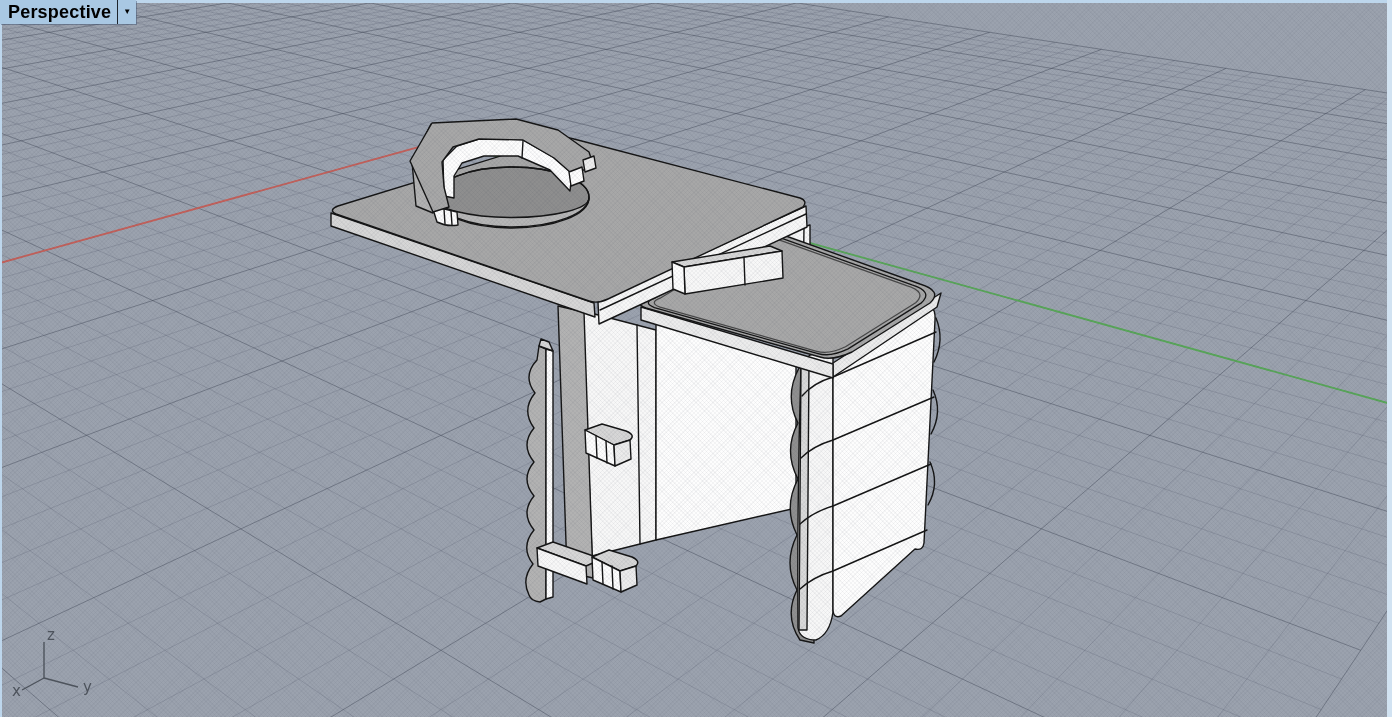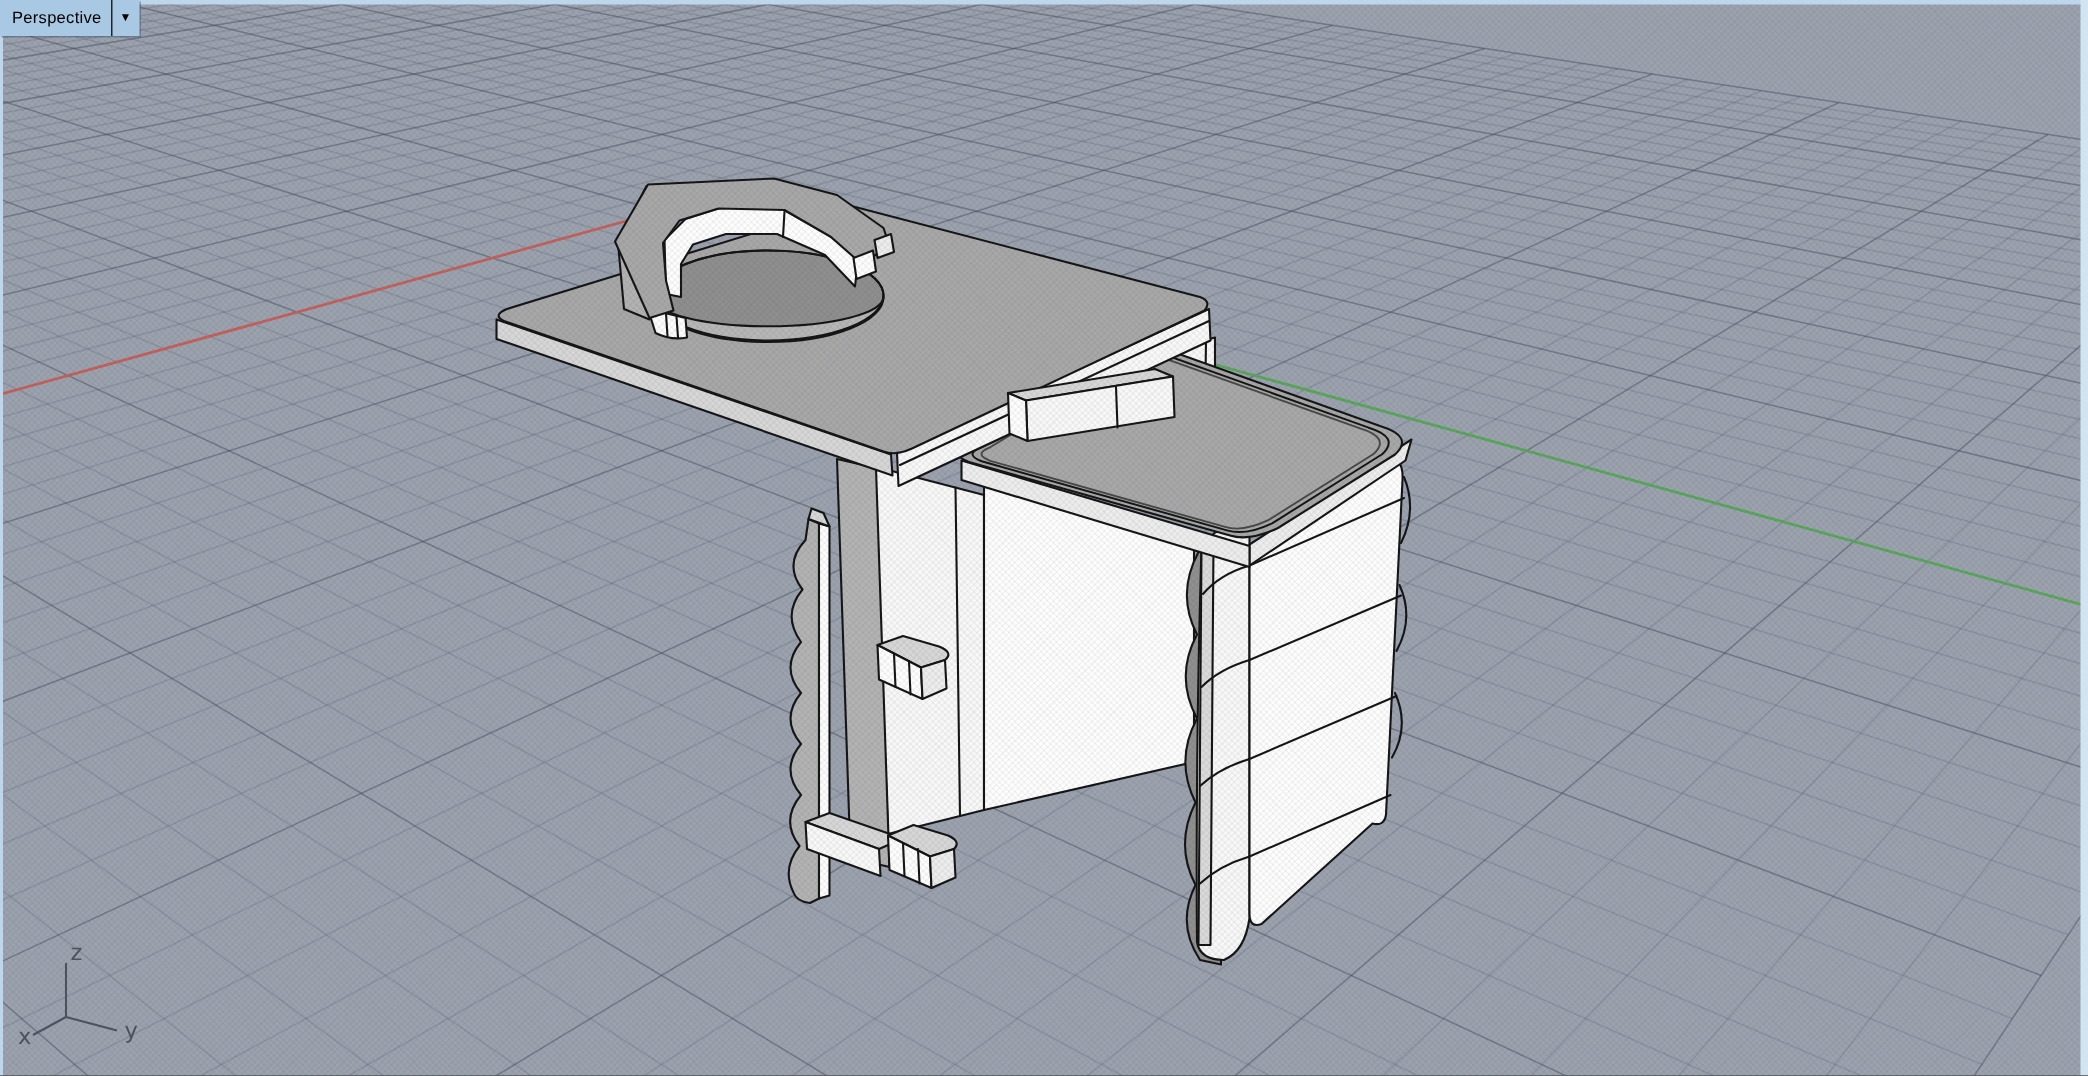--- a/index.html
+++ b/index.html
@@ -21,21 +21,21 @@
   .edge-top{left:0;top:0;width:100%;height:3px;background:var(--border,#bdd6ec);}
   .edge-left{left:0;top:0;width:2px;height:100%;background:var(--border,#bdd6ec);}
   .edge-right{right:0;top:0;width:5px;height:100%;background:var(--border2,#d2e3f2);}
   
   .vp-label{
     position:absolute;left:0;top:0;height:24px;display:flex;align-items:center;
     background:var(--labelbg,#a9c8e3);cursor:default;z-index:5;
     box-shadow:1px 1px 0 rgba(60,80,110,0.45);
   }
   .vp-title{
-    font-weight:normal;font-size:11px;color:var(--labeltext,#000);
+    font-weight:bold;font-size:18px;color:var(--labeltext,#000);
     padding:0 6px 0 8px;letter-spacing:0.2px;
   }
   .vp-sep{width:1px;align-self:stretch;background:#1d242c;}
   .vp-arrow{font-size:8px;color:#000;padding:0 5px;line-height:1;}
   
   .gizmo{position:absolute;left:0;top:610px;width:110px;height:107px;pointer-events:none;}
   .gizmo text{font-size:15px;fill:var(--gizmo,#4d535c);font-family:"DejaVu Sans", sans-serif;}
   .gizmo line{stroke:var(--gizmo,#4d535c);stroke-width:1.4;}
   
   #model path, #model ellipse, #model line, #model polyline{

